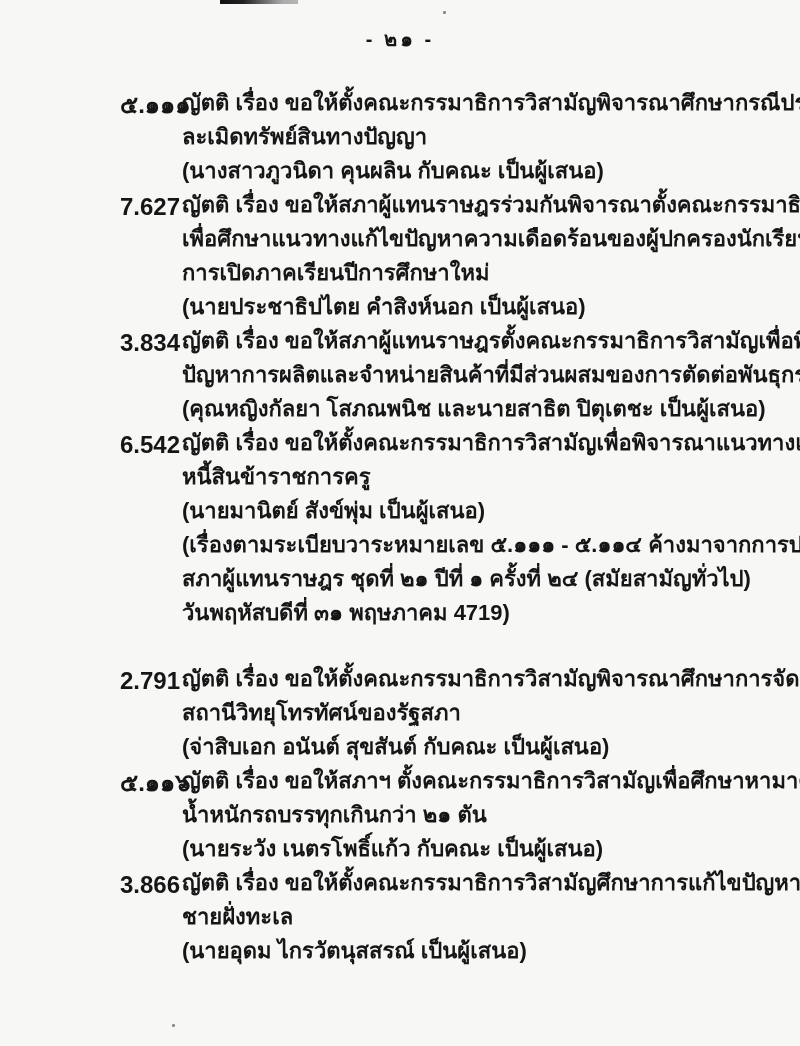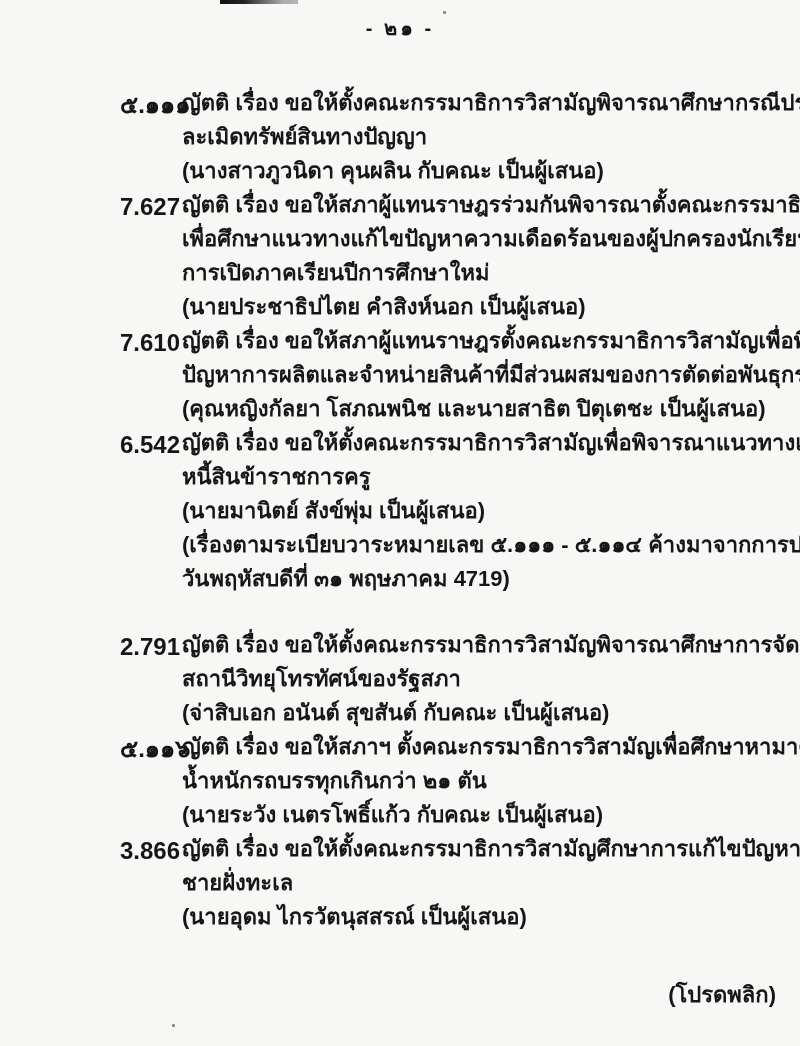--- a/index.html
+++ b/index.html
@@ -10,21 +10,21 @@
     font-weight:bold;
   }
   .artifact-bar {
     position:absolute; left:220px; top:0; width:78px; height:4px;
     background:linear-gradient(to right,#111 0%,#222 30%,#666 55%,#aaa 80%,#b5b5b5 100%);
   }
   .speck { position:absolute; width:3px; height:3px; background:#8a8a8a; border-radius:1px; }
   .speck.a { left:443px; top:11px; }
   .speck.b { left:172px; top:1024px; }
   .page-number {
-    position:absolute; top:12px; left:0; right:0; text-align:center;
+    position:absolute; top:23px; left:0; right:0; text-align:center;
     font-size:20px; letter-spacing:3px;
   }
   .content { position:absolute; top:86px; left:120px; width:648px; }
   .item { display:flex; align-items:flex-start; }
   .item-no { flex:none; width:62px; font-size:24px; line-height:34px; padding-top:2px; }
   .item-lines { flex:1; font-size:22px; line-height:34px; }
   .line { white-space:nowrap; }
   .note { margin-left:62px; font-size:22px; line-height:34px; }
   .note.gap { margin-bottom:32px; }
   .footer {
@@ -53,37 +53,38 @@
       <div class="item">
         <div class="item-no">7.627</div>
         <div class="item-lines">
           <div class="line">ญัตติ เรื่อง ขอให้สภาผู้แทนราษฎรร่วมกันพิจารณาตั้งคณะกรรมาธิการวิสามัญ</div>
           <div class="line">เพื่อศึกษาแนวทางแก้ไขปัญหาความเดือดร้อนของผู้ปกครองนักเรียน เนื่องจาก</div>
           <div class="line">การเปิดภาคเรียนปีการศึกษาใหม่</div>
           <div class="line">(นายประชาธิปไตย คำสิงห์นอก เป็นผู้เสนอ)</div>
         </div>
       </div>
       <div class="item">
-        <div class="item-no">7.610</div>
+        <div class="item-no">3.834</div>
         <div class="item-lines">
           <div class="line">ญัตติ เรื่อง ขอให้สภาผู้แทนราษฎรตั้งคณะกรรมาธิการวิสามัญเพื่อพิจารณาศึกษา</div>
           <div class="line">ปัญหาการผลิตและจำหน่ายสินค้าที่มีส่วนผสมของการตัดต่อพันธุกรรม (GMO)</div>
           <div class="line">(คุณหญิงกัลยา โสภณพนิช และนายสาธิต ปิตุเตชะ เป็นผู้เสนอ)</div>
         </div>
       </div>
       <div class="item">
         <div class="item-no">6.542</div>
         <div class="item-lines">
           <div class="line">ญัตติ เรื่อง ขอให้ตั้งคณะกรรมาธิการวิสามัญเพื่อพิจารณาแนวทางแก้ไขปัญหา</div>
           <div class="line">หนี้สินข้าราชการครู</div>
           <div class="line">(นายมานิตย์ สังข์พุ่ม เป็นผู้เสนอ)</div>
         </div>
       </div>
       <div class="note gap">
         <div class="line">(เรื่องตามระเบียบวาระหมายเลข ๕.๑๑๑ - ๕.๑๑๔ ค้างมาจากการประชุม</div>
+        <div class="line">สภาผู้แทนราษฎร ชุดที่ ๒๑ ปีที่ ๑ ครั้งที่ ๒๔ (สมัยสามัญทั่วไป)</div>
         <div class="line">วันพฤหัสบดีที่ ๓๑ พฤษภาคม 4719)</div>
       </div>
       <div class="item">
         <div class="item-no">2.791</div>
         <div class="item-lines">
           <div class="line">ญัตติ เรื่อง ขอให้ตั้งคณะกรรมาธิการวิสามัญพิจารณาศึกษาการจัดตั้ง</div>
           <div class="line">สถานีวิทยุโทรทัศน์ของรัฐสภา</div>
           <div class="line">(จ่าสิบเอก อนันต์ สุขสันต์ กับคณะ เป็นผู้เสนอ)</div>
         </div>
       </div>
@@ -98,14 +99,13 @@
       <div class="item">
         <div class="item-no">3.866</div>
         <div class="item-lines">
           <div class="line">ญัตติ เรื่อง ขอให้ตั้งคณะกรรมาธิการวิสามัญศึกษาการแก้ไขปัญหาการกัดเซาะ</div>
           <div class="line">ชายฝั่งทะเล</div>
           <div class="line">(นายอุดม ไกรวัตนุสสรณ์ เป็นผู้เสนอ)</div>
         </div>
       </div>
     </div>
 
-  <div class="footer">(โปรดพลิก)</div>
 </div>
 
 </body></html>

